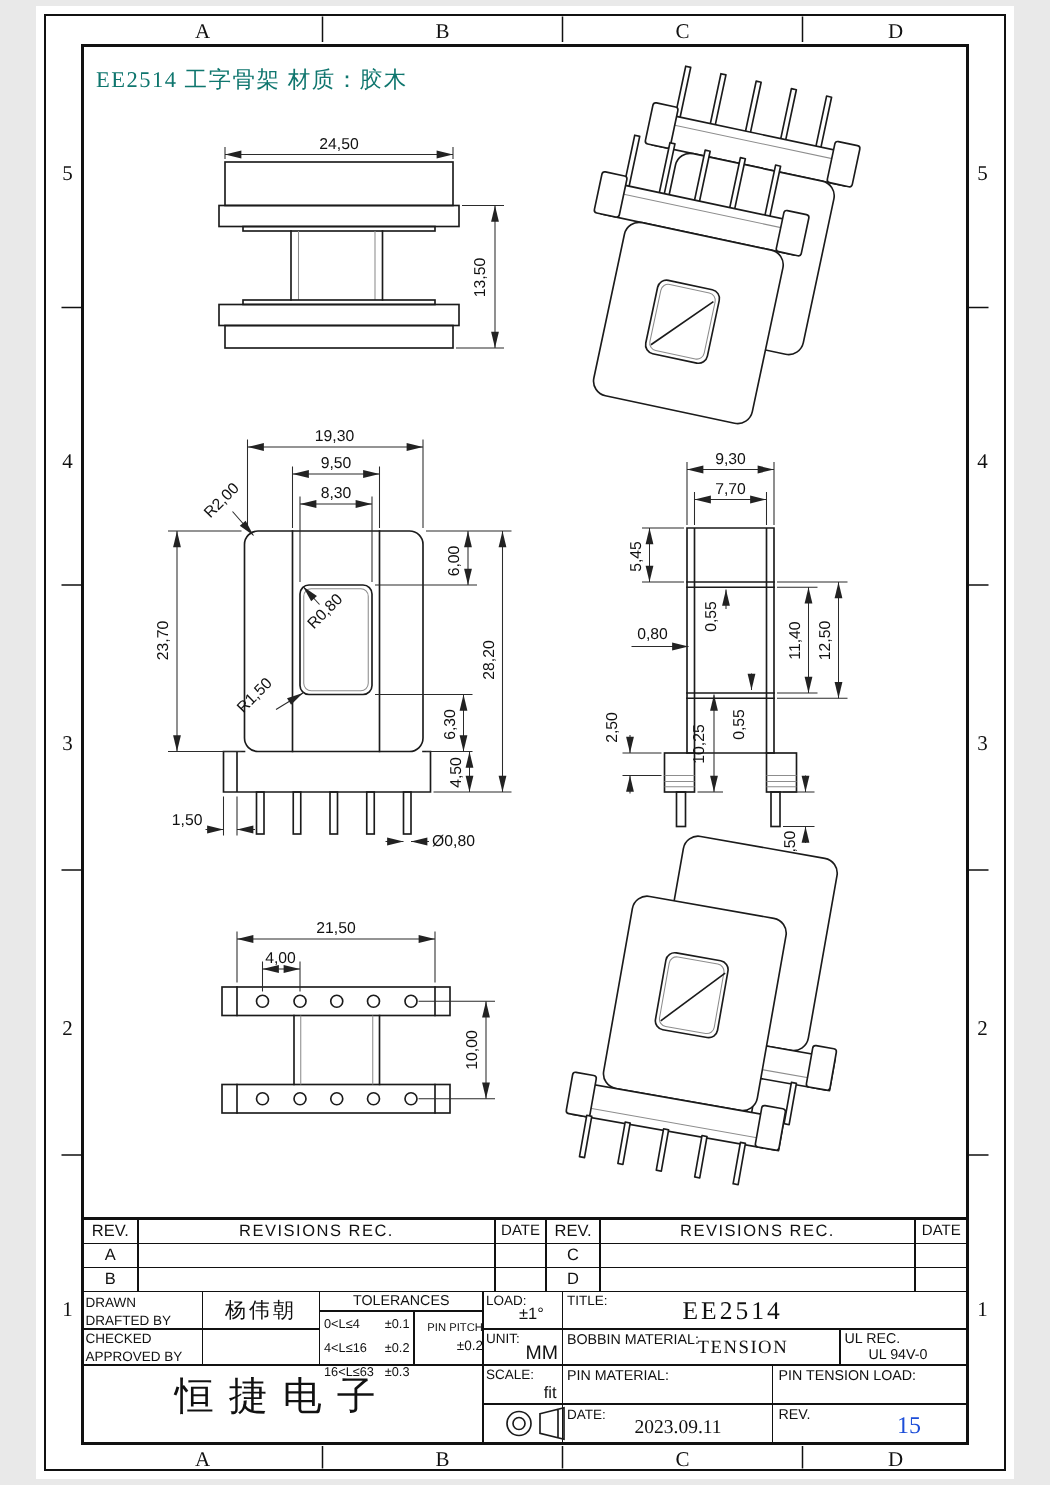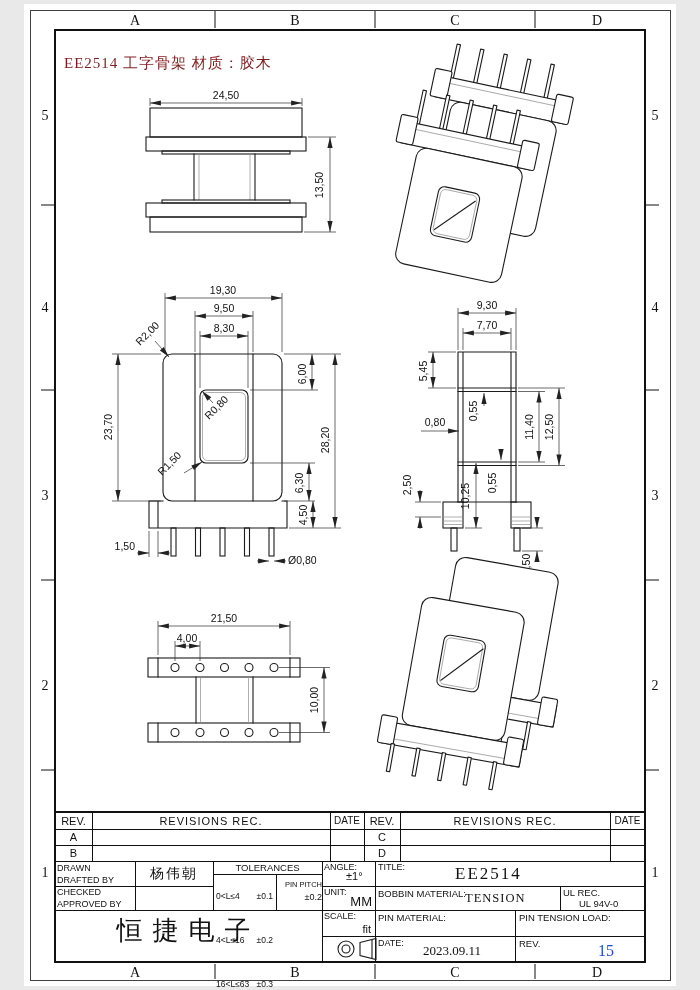--- a/index.html
+++ b/index.html
@@ -6,27 +6,27 @@
   #sheet{position:relative;width:700px;height:990px;background:#e9e9e9;font-family:"Liberation Sans",sans-serif;overflow:hidden;}
   #paper{position:absolute;left:24px;top:4px;width:652px;height:982px;background:#fff;}
   svg{position:absolute;left:0;top:0;}
   .ln{stroke:#1b1b1b;stroke-width:1.1;fill:none;stroke-linecap:square}
   .lw{stroke:#1b1b1b;stroke-width:1.1;fill:#fff;stroke-linejoin:round}
   .tn{stroke:#8d8d8d;stroke-width:.7;fill:none}
   .dm{stroke:#2b2b2b;stroke-width:.7;fill:none}
   .fr{stroke:#111;fill:none}
   .dt{font:10.5px "Liberation Sans",sans-serif;fill:#111;text-anchor:middle}
   .zt{font:14px "Liberation Serif",serif;fill:#111;text-anchor:middle}
-  .note{position:absolute;left:64px;top:54px;font:15px "Liberation Serif","DejaVu Sans",serif;color:#7f1d1d;letter-spacing:1px;}
+  .note{position:absolute;left:64px;top:44px;font:15px "Liberation Serif","DejaVu Sans",serif;color:#0f766e;letter-spacing:1px;}
   .cell{position:absolute;box-sizing:border-box;color:#111;}
   .lbl{font-size:9px;}
   .ctr{display:flex;align-items:center;justify-content:center;}
   .hdr{font-size:11px;}
   .serif{font-family:Liberation Serif, serif;}
-  .tolrow{display:flex;justify-content:space-between;padding:16px 3px;font-size:8.5px;line-height:12px;}
+  .tolrow{display:flex;justify-content:space-between;padding:2px 3px;font-size:8.5px;line-height:12px;}
   .pg{position:absolute;left:598px;top:942px;font:16px "Liberation Serif",serif;color:#1d4ed8;}
 </style>
 </head>
 <body>
 <div id="sheet">
 <div id="paper"></div>
 
 <svg width="700" height="990" viewBox="0 0 700 990">
   <defs>
     <marker id="arw" markerWidth="13" markerHeight="8" refX="11.5" refY="3.5" orient="auto-start-reverse" markerUnits="userSpaceOnUse">
@@ -312,21 +312,21 @@
   <div class="tolrow">
         <span>16&lt;L≤63</span>
         <span>±0.3</span>
       </div>
 </div>
 <div class="cell" style="left:276px;top:874px;width:46px;height:36px;text-align:right">
   <div style="font-size:7.5px;margin-top:6px">PIN PITCH</div>
   <div style="font-size:9px;margin-top:3px">±0.2</div>
 </div>
 <div class="cell" style="left:322px;top:861px;width:53px;height:25px">
-  <span class="lbl" style="position:absolute;left:2px;top:1px">ANGLE:</span>
+  <span class="lbl" style="position:absolute;left:2px;top:1px">LOAD:</span>
   <span style="position:absolute;left:24px;top:9px;font-size:11px">±1°</span>
 </div>
 <div class="cell" style="left:375px;top:861px;width:276px;height:25px">
   <span class="lbl" style="position:absolute;left:3px;top:1px">TITLE:</span>
   <span class="serif" style="position:absolute;left:80px;top:3px;font-size:17px;letter-spacing:2px">EE2514</span>
 </div>
 <div class="cell" style="left:322px;top:886px;width:53px;height:24px">
   <span class="lbl" style="position:absolute;left:2px;top:1px">UNIT:</span>
   <span style="position:absolute;right:3px;top:8px;font-size:13px">MM</span>
 </div>

